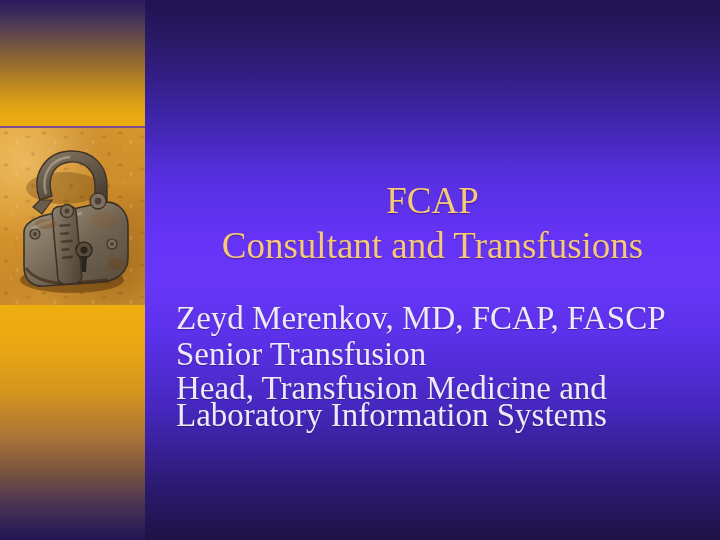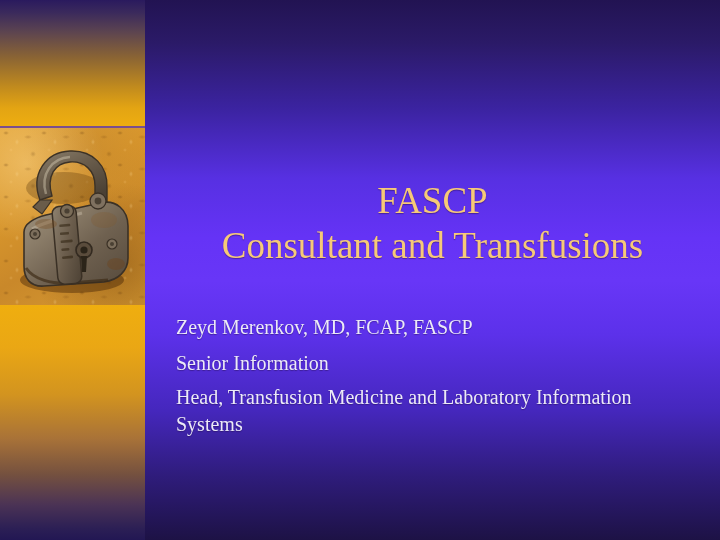--- a/index.html
+++ b/index.html
@@ -122,24 +122,24 @@
     color: #f6c978;
     font-size: 37px;
     line-height: 45px;
     text-shadow: 0 1px 1px rgba(40,10,60,.45);
   }
   .title-line { display: block; white-space: nowrap; }
 
   #subtitle-block {
     position: absolute;
     left: 176px;
-    top: 312px;
+    top: 303px;
     width: 520px;
     color: #eceaf8;
-    font-size: 20px;
+    font-size: 33px;
     line-height: 30px;
     text-shadow: 0 1px 1px rgba(30,8,55,.4);
   }
   .sub-para { margin: 0 0 6px 0; }
   .sub-para.wrapped { line-height: 27px; margin-bottom: 4px; }
 </style>
 </head>
 <body>
 
 <div id="slide">
@@ -219,23 +219,23 @@
         <ellipse cx="46" cy="96" rx="11" ry="5" fill="rgba(120,74,30,.35)"></ellipse>
         <ellipse cx="116" cy="136" rx="9" ry="6" fill="rgba(110,66,24,.38)"></ellipse>
         <ellipse cx="104" cy="92" rx="13" ry="8" fill="rgba(130,86,40,.25)"></ellipse>
       </svg>
     </div>
 
     <div class="strip-band" id="strip-bottom"></div>
   </div>
 
   <div id="title-block">
-    <span class="title-line">FASCP</span>
+    <span class="title-line">FCAP</span>
     <span class="title-line">Consultant and Transfusions</span>
   </div>
 
   <div id="subtitle-block">
     <p class="sub-para">Zeyd Merenkov, MD, FCAP, FASCP</p>
-    <p class="sub-para">Senior Information</p>
+    <p class="sub-para">Senior Transfusion</p>
     <p class="sub-para wrapped">Head, Transfusion Medicine and Laboratory Information Systems</p>
   </div>
 
 </div>
 
 </body></html>

